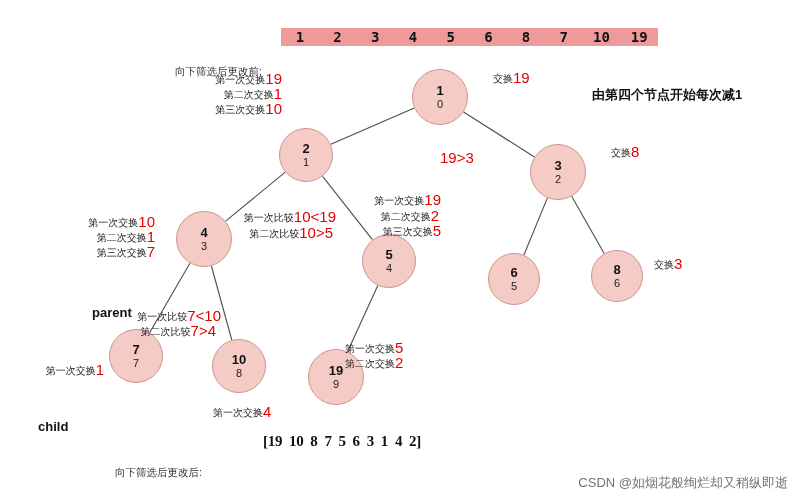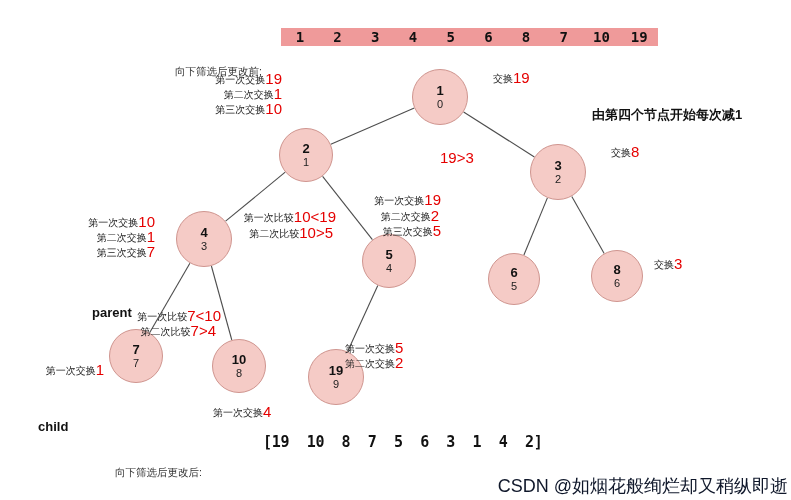--- a/index.html
+++ b/index.html
@@ -16,21 +16,21 @@
   }
   .nv{font-weight:bold;font-size:13px;color:#111;}
   .ni{font-size:11px;color:#222;}
   .ann{position:absolute;display:flex;align-items:flex-end;white-space:nowrap;}
   .ann-lbl{font-size:10px;color:#222;}
   .ann-val{font-size:15px;color:#e50000;}
   .txt{position:absolute;white-space:nowrap;}
   .txt.small{font-size:10.5px;color:#333;}
   .txt.bold{font-size:13px;font-weight:bold;color:#111;}
   .txt.mono{font-family:"DejaVu Sans Mono","Liberation Mono",monospace;font-weight:bold;font-size:15px;color:#111;white-space:pre;letter-spacing:-0.3px;}
-  .txt.watermark{font-size:18px;color:#0f172a;}
+  .txt.watermark{font-size:13px;color:#737373;}
   .array-bar{
     position:absolute;left:281px;top:28px;width:377px;height:18px;
     background:#ef9a9a;display:flex;
   }
   .cell{
     flex:1;text-align:center;
     font-family:"DejaVu Sans Mono","Liberation Mono",monospace;
     font-weight:bold;font-size:14px;line-height:18px;color:#111;
   }
 </style>
@@ -184,20 +184,20 @@
         <span class="ann-lbl">第二次交换</span>
         <span class="ann-val">2</span>
       </div>
       <div class="ann" style="left: 213px; top: 403px;">
         <span class="ann-lbl">第一次交换</span>
         <span class="ann-val">4</span>
       </div>
     </div>
   <div id="texts">
       <div class="txt small" style="left: 175px; top: 30px; margin-top: 35px;">向下筛选后更改前:</div>
-      <div class="txt bold" style="left: 592px; top: 86px; margin-top: 20px;">由第四个节点开始每次减1</div>
+      <div class="txt bold" style="left: 592px; top: 86px;">由第四个节点开始每次减1</div>
       <div class="txt bold" style="left: 92px; top: 305px;">parent</div>
       <div class="txt bold" style="left: 38px; top: 419px;">child</div>
       <div class="txt small" style="left: 115px; top: 438px; margin-top: 28px;">向下筛选后更改后:</div>
-      <div class="txt mono" style="left: 263px; top: 433px;">[19  10  8  7  5  6  3  1  4  2]</div>
+      <div class="txt mono" style="left: 263px; top: 433px; font-family: Liberation Serif, serif;">[19  10  8  7  5  6  3  1  4  2]</div>
       <div class="txt watermark" style="right: 3px; top: 474px;">CSDN @如烟花般绚烂却又稍纵即逝</div>
     </div>
 </div>
 
 </body></html>

